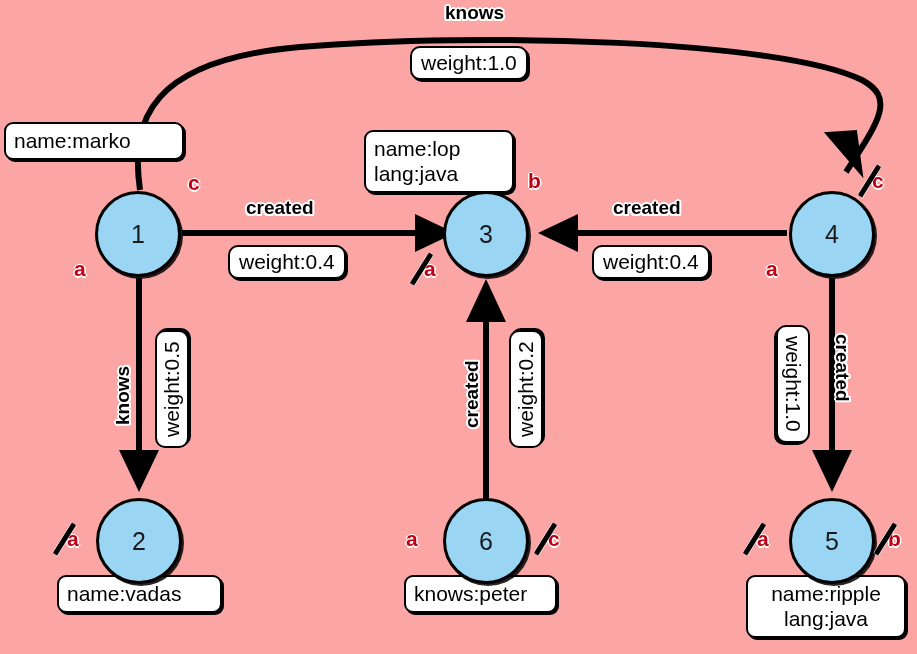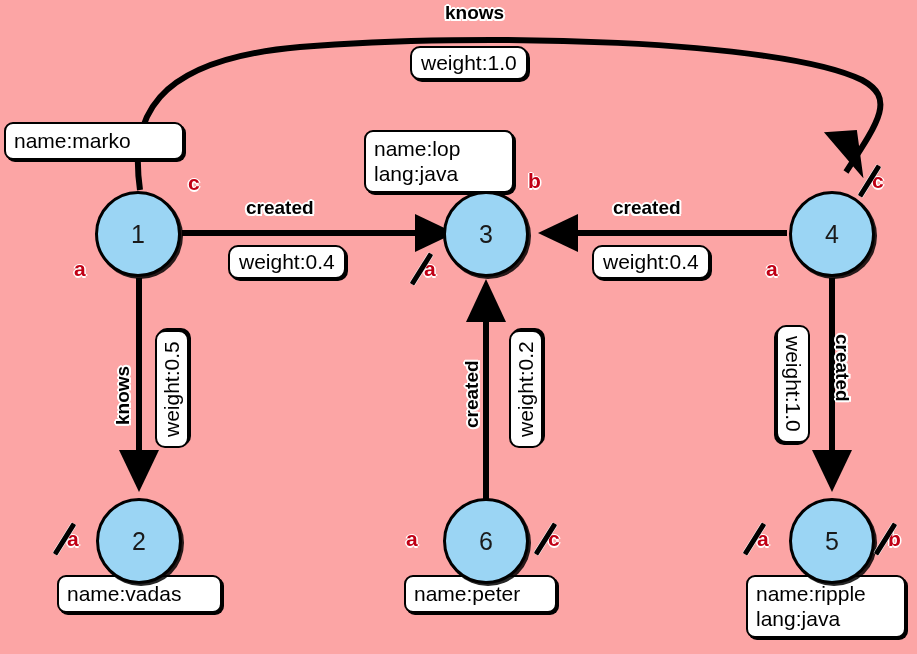--- a/index.html
+++ b/index.html
@@ -197,24 +197,24 @@
     <span class="pline">name:lop</span>
     <span class="pline">lang:java</span>
   </div>
 
 
   <div class="prop-box" style="left:57px; top:575px; width:165px;">
     <span class="pline">name:vadas</span>
   </div>
 
   <div class="prop-box" style="left:404px; top:575px; width:153px;">
-    <span class="pline">name:peter</span>
-  </div>
-
-  <div class="prop-box" style="left:746px; top:575px; width:160px;">
+    <span class="pline">knows:peter</span>
+  </div>
+
+  <div class="prop-box" style="left:746px; top:575px; width:160px;text-align:center;">
     <span class="pline">name:ripple</span>
     <span class="pline">lang:java</span>
   </div>
 
   <div class="vertex" style="left:95px; top:191px;">1</div>
 
   <div class="vertex" style="left:443px; top:191px;">3</div>
 
   <div class="vertex" style="left:789px; top:191px;">4</div>
 

